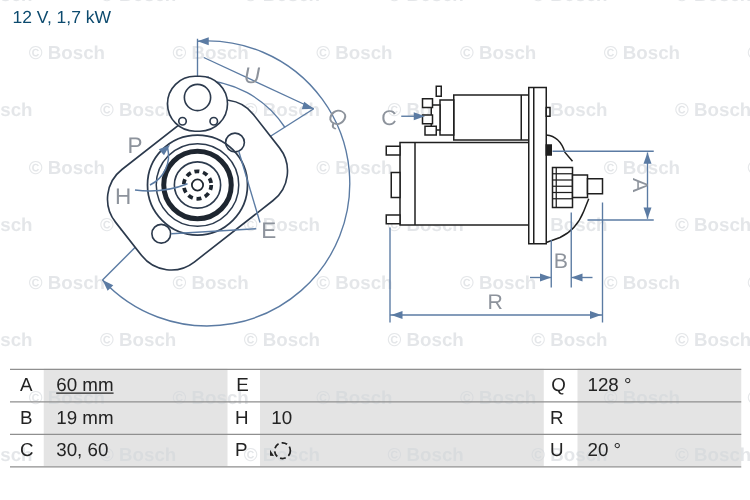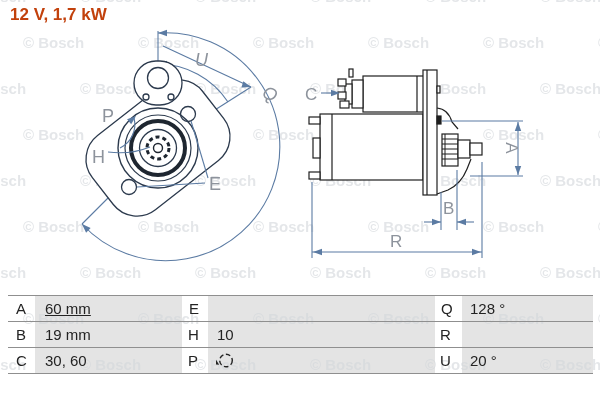--- a/index.html
+++ b/index.html
@@ -1,20 +1,20 @@
 <!DOCTYPE html>
 <html><head>
 <meta charset="utf-8">
 <style>
   html,body{margin:0;padding:0;background:#fff;}
   #stage{position:relative;width:600px;height:400px;background:#ffffff;overflow:hidden;
          font-family:"Liberation Sans", sans-serif;}
   #watermarks{position:absolute;inset:0;z-index:2;pointer-events:none;}
   .wm{position:absolute;font-size:15px;font-weight:bold;color:#d3d7db;opacity:.6;white-space:nowrap;}
-  #title{position:absolute;left:10px;top:5px;z-index:4;font-size:17px;font-weight:700;color:#c2410c;}
+  #title{position:absolute;left:10px;top:5px;z-index:4;font-size:14px;font-weight:400;color:#0c4a6e;}
   
   .tbg{position:absolute;background:#e4e4e4;z-index:1;}
   .tline{position:absolute;left:8px;width:585px;height:1px;background:#8f8f8f;z-index:3;}
   #tech-header{position:absolute;left:10px;top:276px;z-index:4;font-size:16px;font-weight:bold;color:#000;}
   .tcell{position:absolute;z-index:4;font-size:15px;color:#232323;line-height:18px;}
   #svgmain{position:absolute;left:0;top:0;z-index:3;}
 </style>
 </head>
 <body>
 

